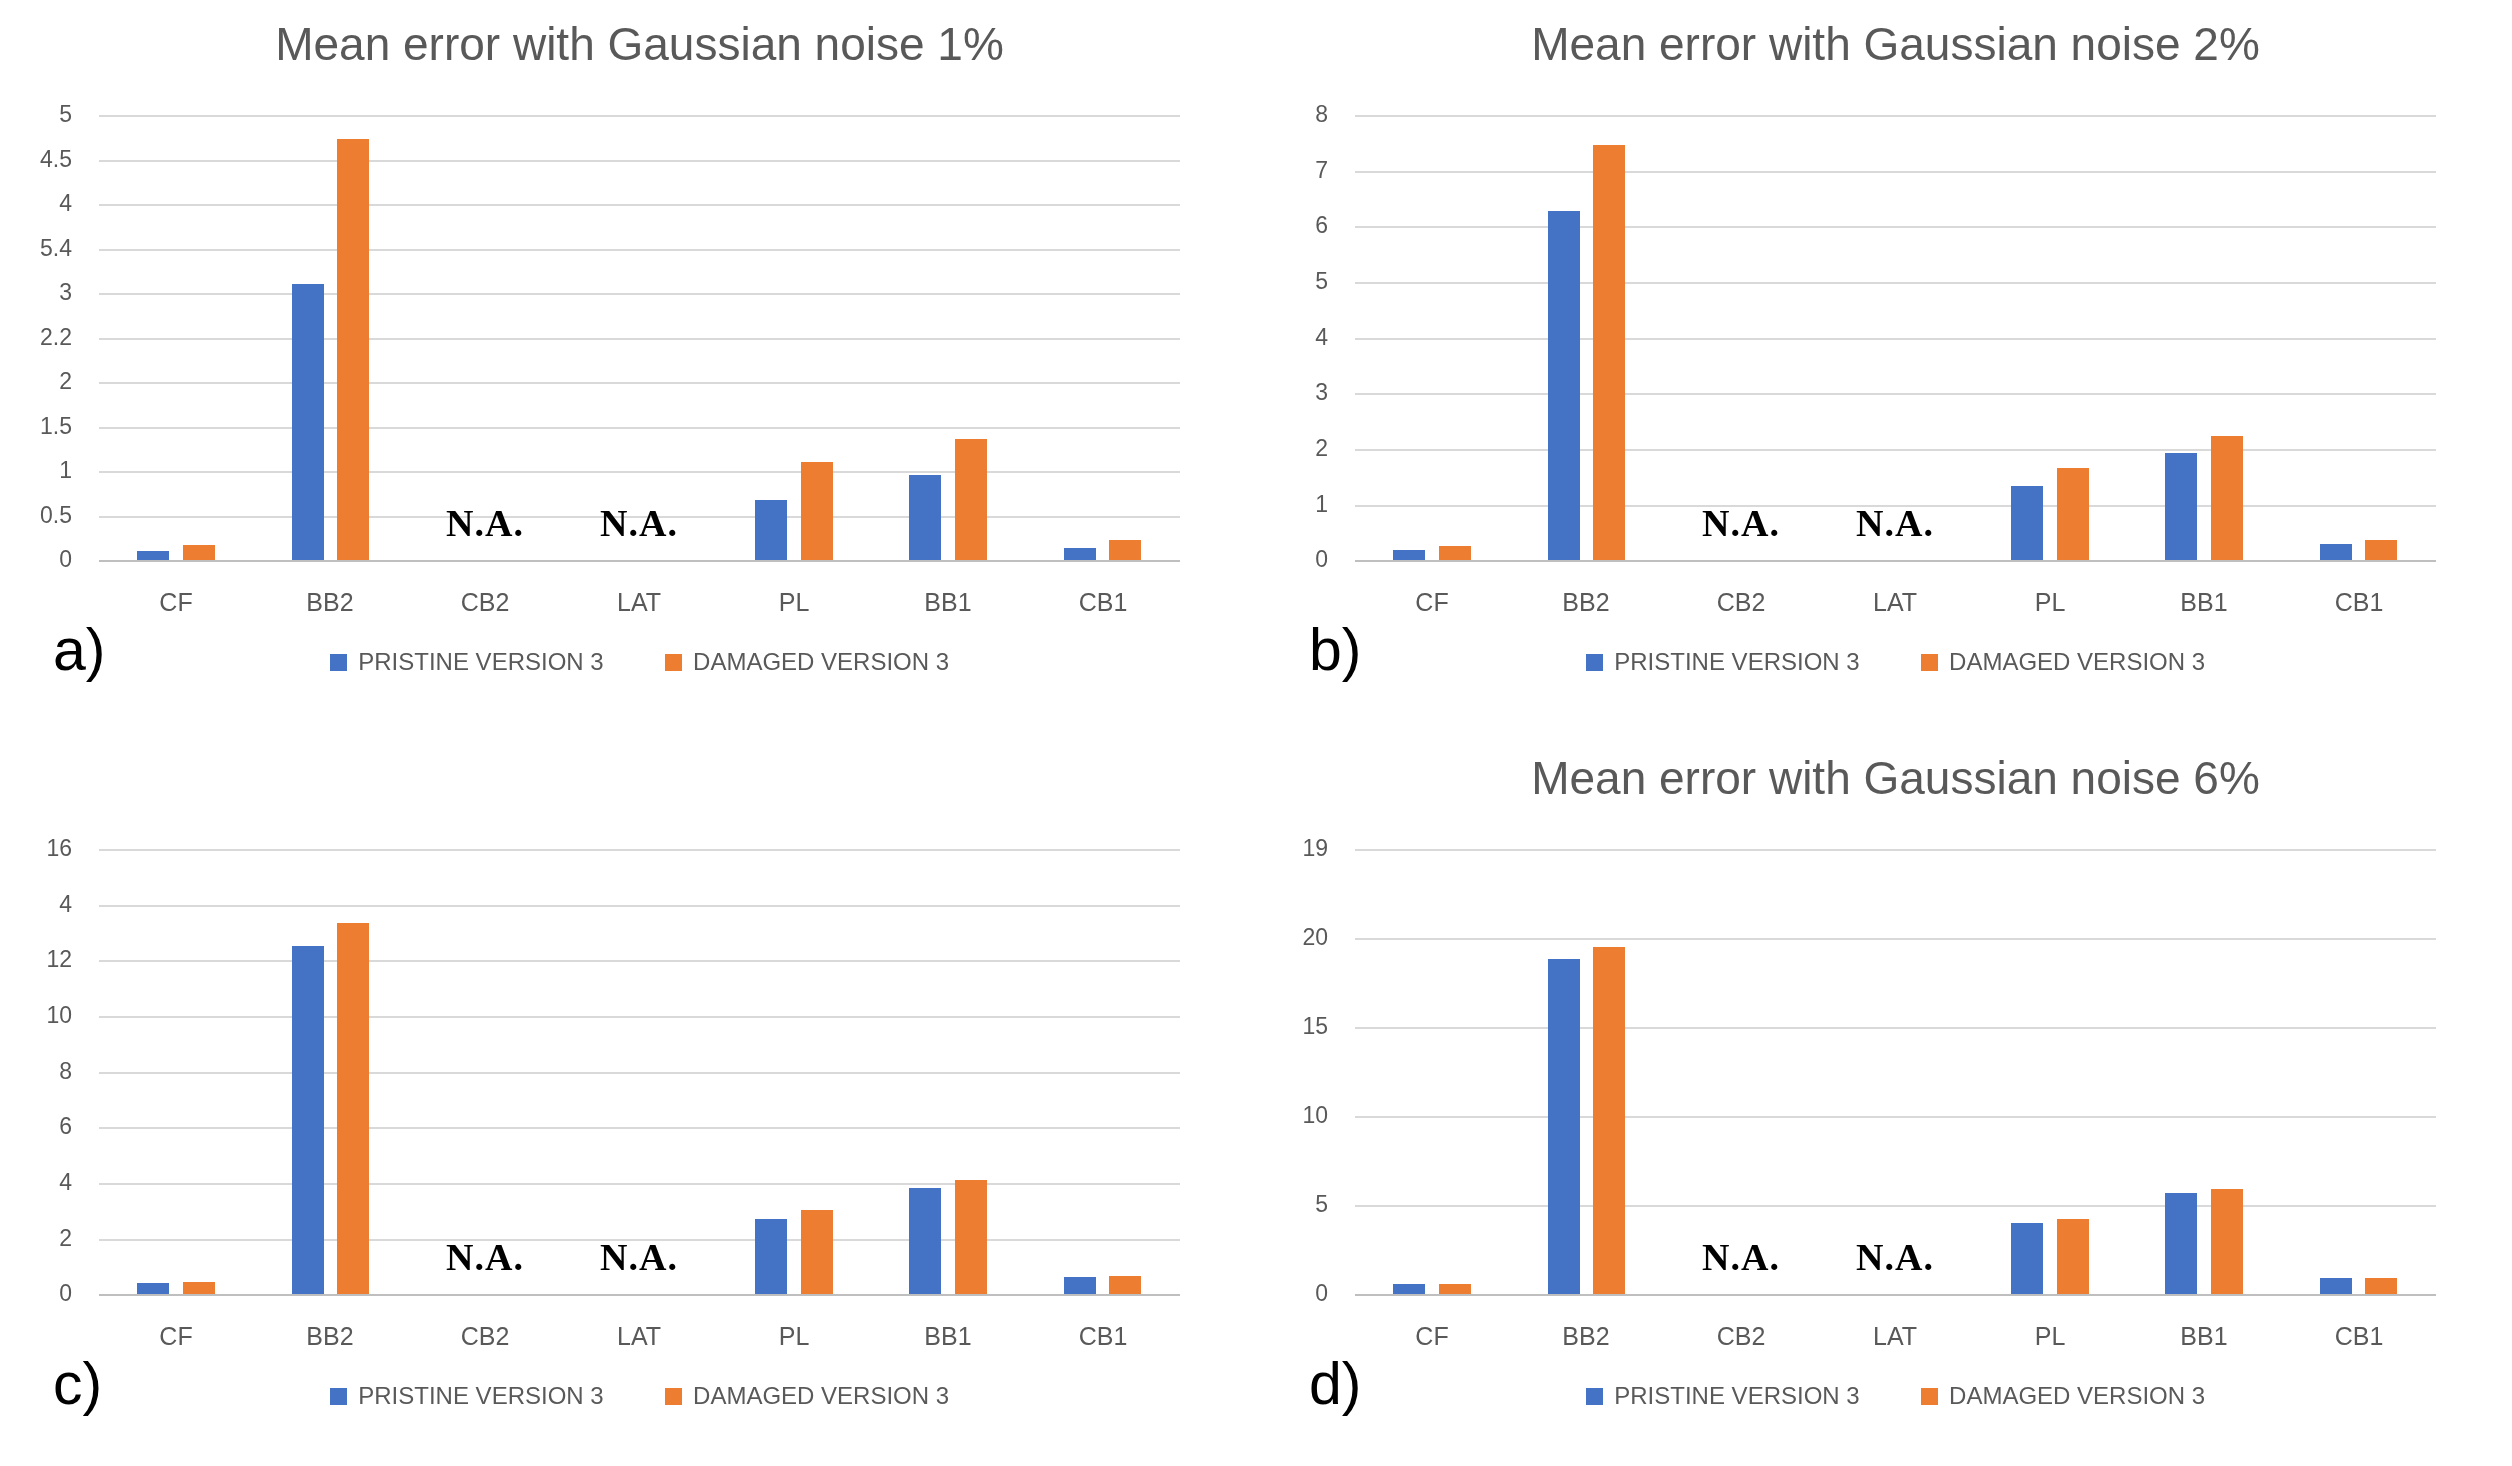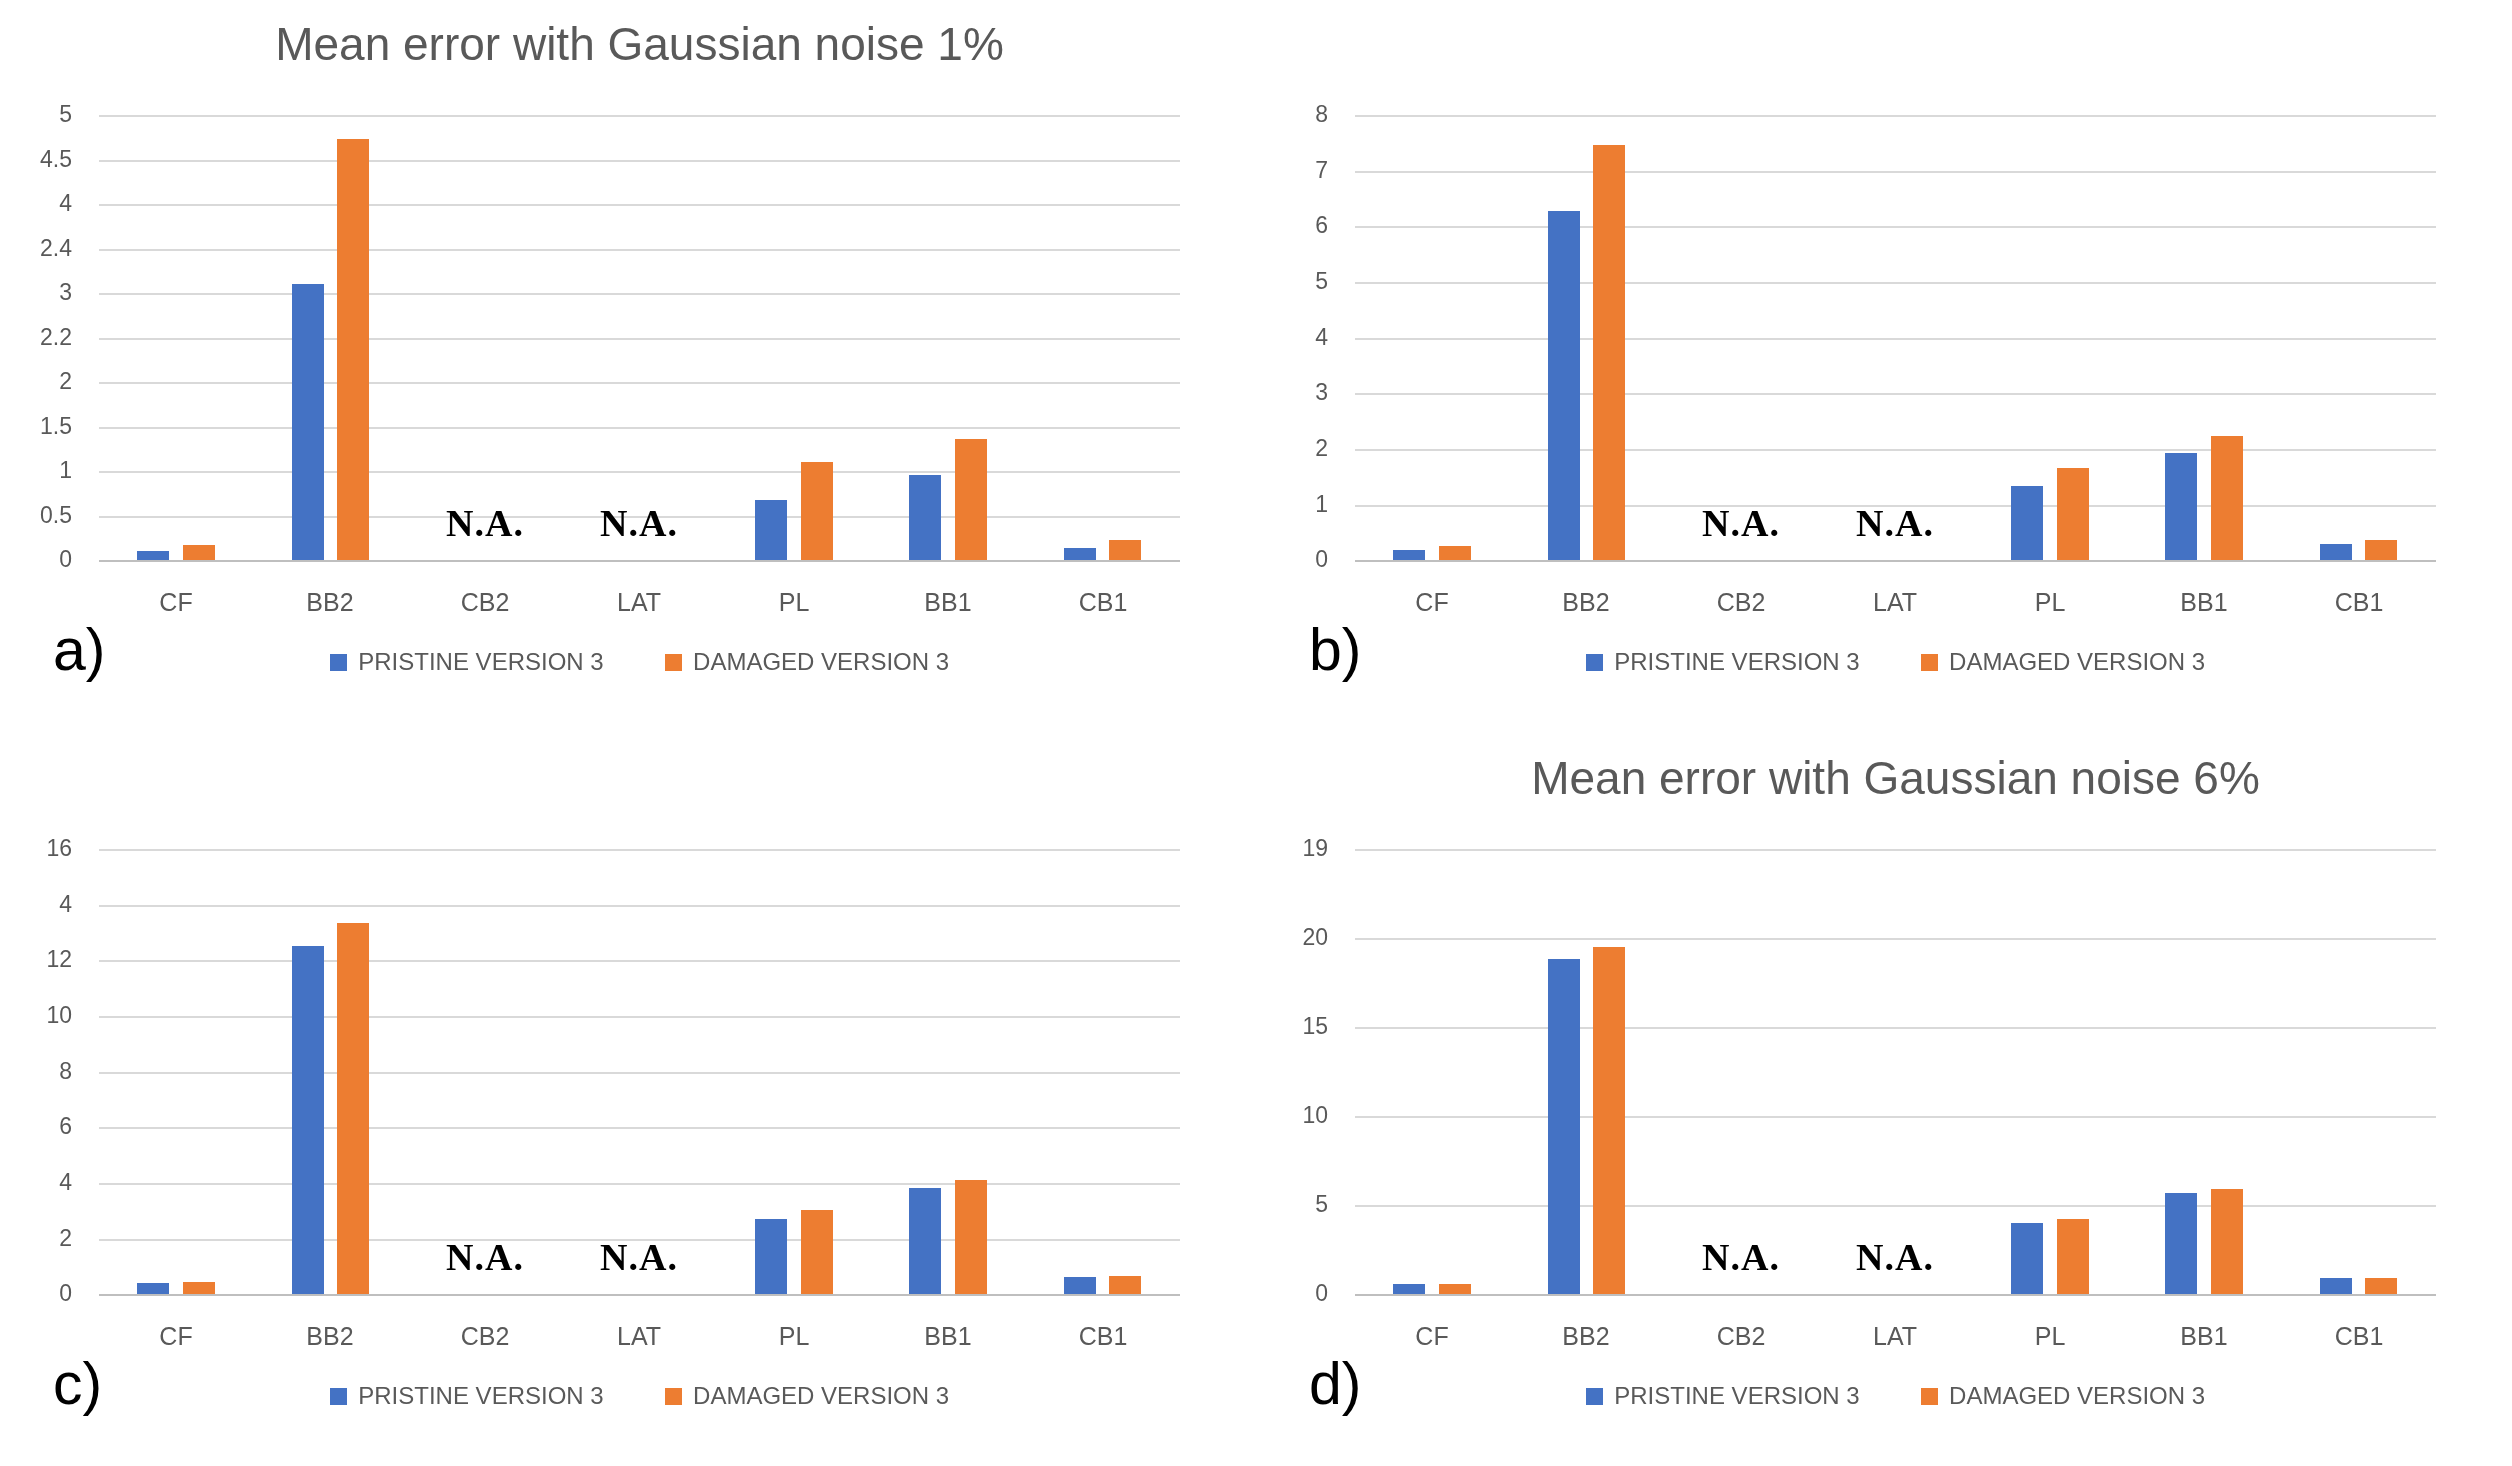--- a/index.html
+++ b/index.html
@@ -35,21 +35,21 @@
         <div class="ytick" style="top: 356px;">1</div>
         <div class="gridline" style="top: 311px;"></div>
         <div class="ytick" style="top: 312px;">1.5</div>
         <div class="gridline" style="top: 266px;"></div>
         <div class="ytick" style="top: 267px;">2</div>
         <div class="gridline" style="top: 222px;"></div>
         <div class="ytick" style="top: 223px;">2.2</div>
         <div class="gridline" style="top: 177px;"></div>
         <div class="ytick" style="top: 178px;">3</div>
         <div class="gridline" style="top: 133px;"></div>
-        <div class="ytick" style="top: 134px;">2.4</div>
+        <div class="ytick" style="top: 134px;">5.4</div>
         <div class="gridline" style="top: 88px;"></div>
         <div class="ytick" style="top: 89px;">4</div>
         <div class="gridline" style="top: 44px;"></div>
         <div class="ytick" style="top: 45px; text-align: right;">4.5</div>
         <div class="gridline" style="top: -1px;"></div>
         <div class="ytick" style="top: 0px;">5</div>
         <div class="bar" style="left: 38px; height: 8.6px; background: rgb(68, 114, 196);"></div>
         <div class="bar" style="left: 84px; height: 15px; background: rgb(237, 125, 49);"></div>
         <div class="bar" style="left: 193px; height: 276px; background: rgb(68, 114, 196);"></div>
         <div class="bar" style="left: 238px; height: 421px; background: rgb(237, 125, 49);"></div>
@@ -75,20 +75,21 @@
           <div class="legend-label">PRISTINE VERSION 3</div>
         </div>
         <div class="legend-item">
           <div class="swatch" style="background: rgb(237, 125, 49);"></div>
           <div class="legend-label">DAMAGED VERSION 3</div>
         </div>
       </div>
       <div class="panel-letter">a)</div>
     </div>
     <div class="panel" style="left: 1256px; top: 0px;">
+      <div class="chart-title">Mean error with Gaussian noise 2%</div>
       <div class="plot">
         <div class="gridline baseline" style="top: 444px;"></div>
         <div class="ytick" style="top: 445px;">0</div>
         <div class="gridline" style="top: 389px;"></div>
         <div class="ytick" style="top: 390px;">1</div>
         <div class="gridline" style="top: 333px;"></div>
         <div class="ytick" style="top: 334px;">2</div>
         <div class="gridline" style="top: 277px;"></div>
         <div class="ytick" style="top: 278px;">3</div>
         <div class="gridline" style="top: 222px;"></div>

